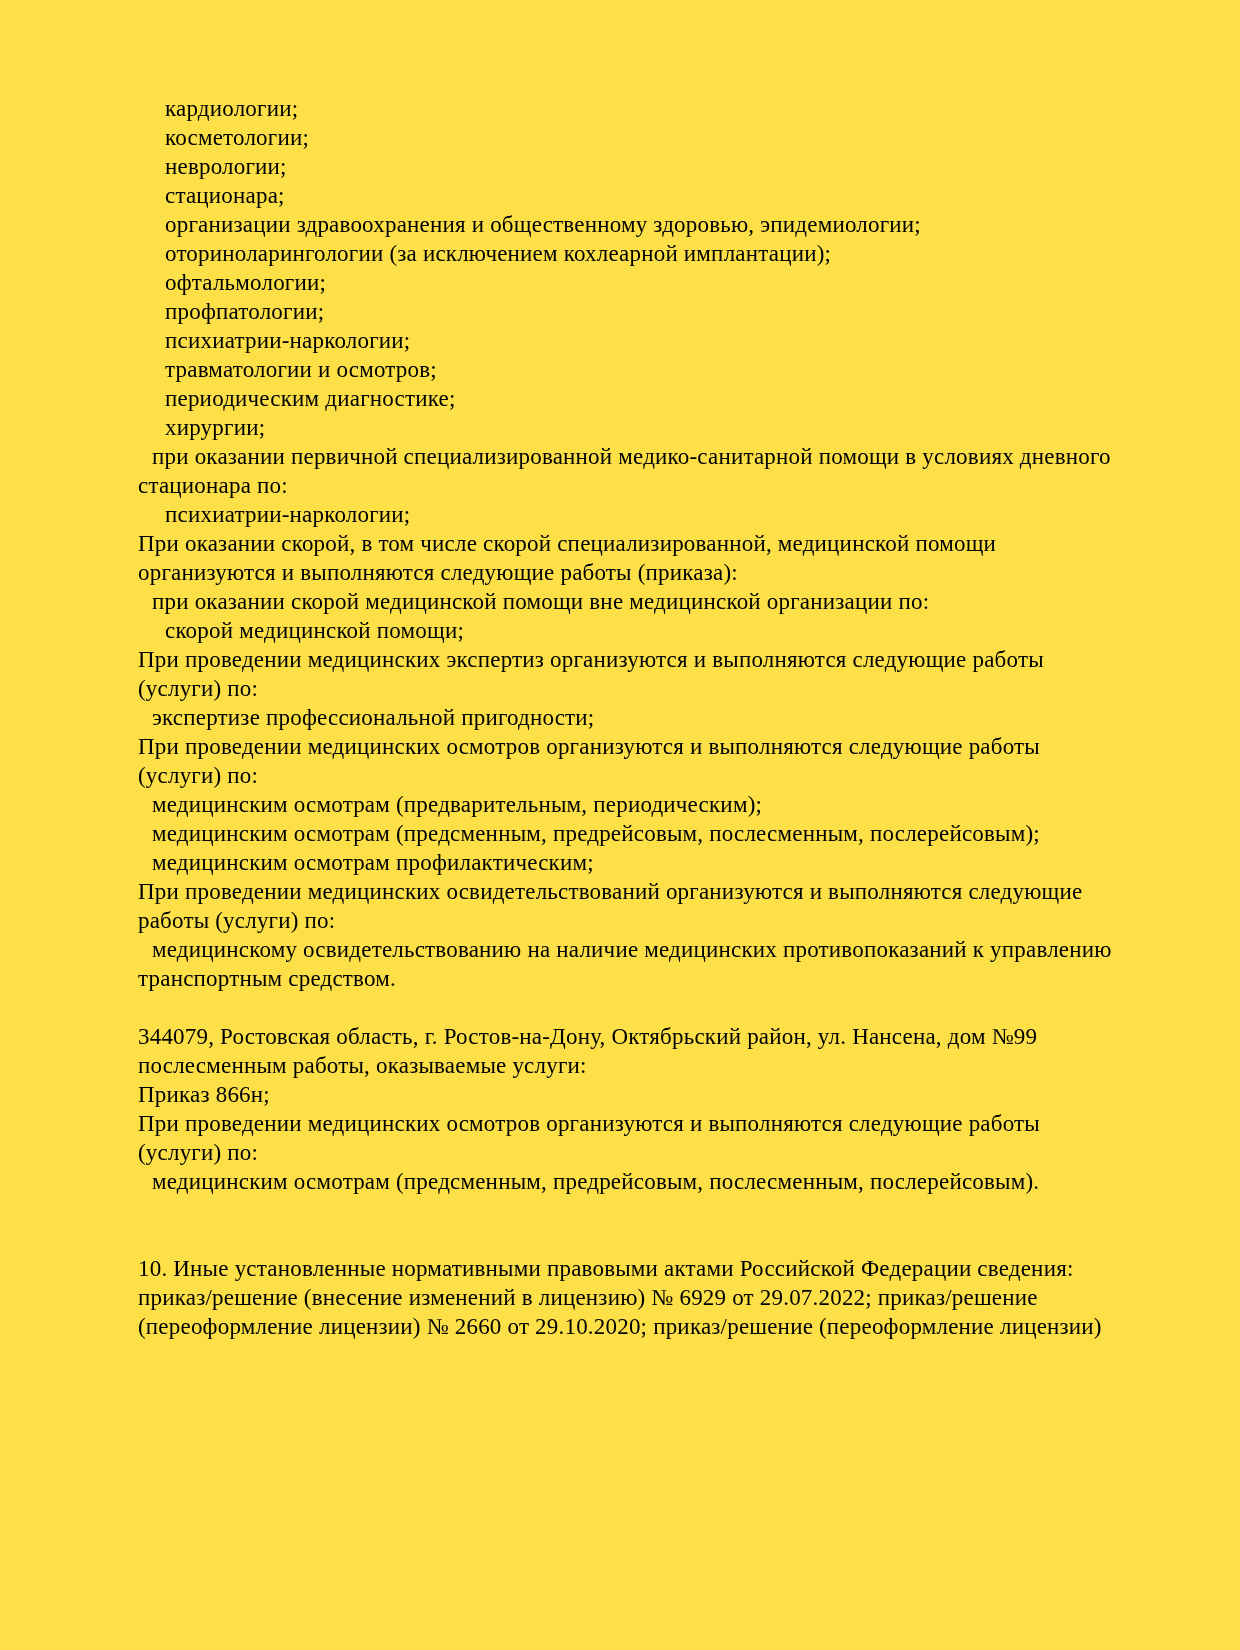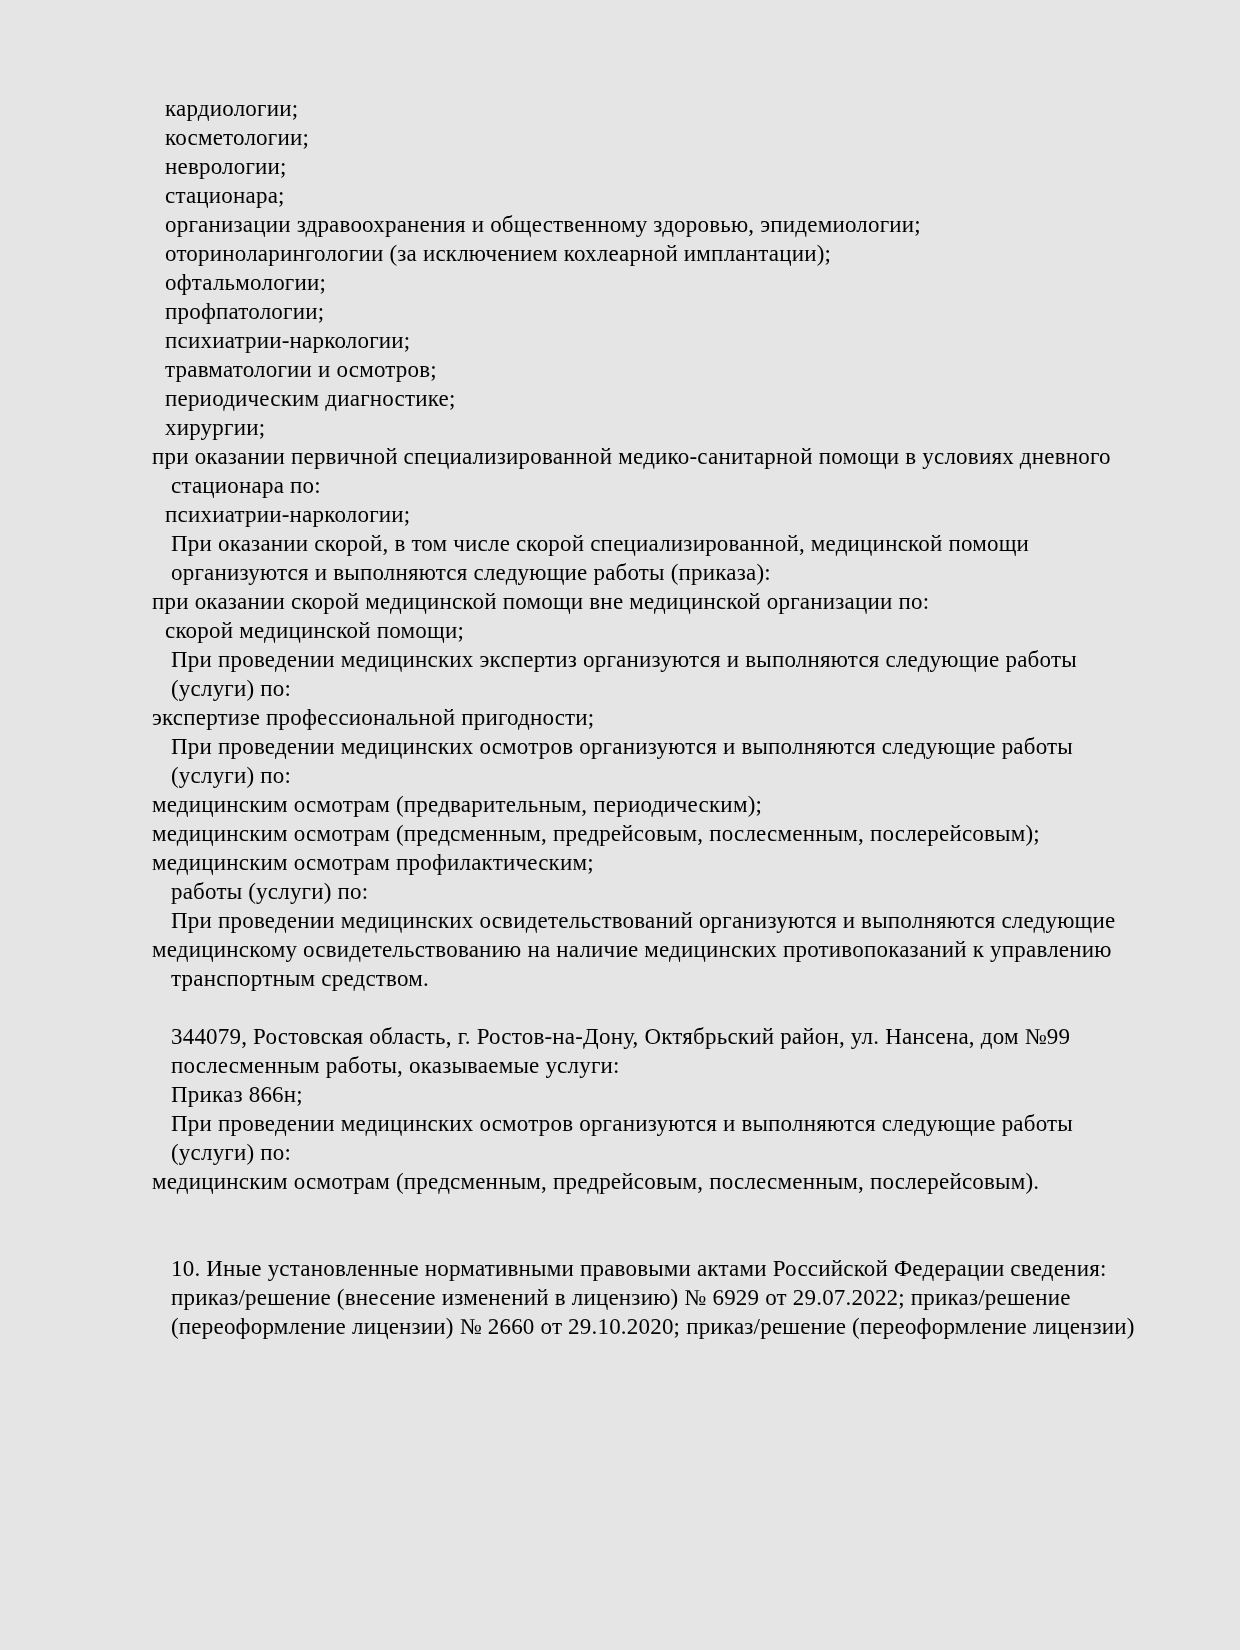--- a/index.html
+++ b/index.html
@@ -4,39 +4,39 @@
 <style>
   html, body {
     margin: 0;
     padding: 0;
     background: #ffffff;
   }
   .page {
     position: relative;
     width: 1240px;
     height: 1650px;
-    background: #e5e5e5;
+    background: #fde047;
     overflow: hidden;
     font-family: "Liberation Serif", serif;
   }
   .doc-body {
     position: absolute;
     left: 138px;
     top: 94px;
     width: 995px;
     color: #000000;
     font-size: 23px;
     line-height: 29px;
     letter-spacing: 0.2px;
   }
   .line {
     white-space: pre;
     min-height: 29px;
   }
-  .indent-0 { padding-left: 0; margin-left: 33px; }
+  .indent-0 { padding-left: 0; }
   .indent-1 { padding-left: 14px; }
   .indent-2 { padding-left: 27px; }
 </style>
 </head>
 <body>
 
 <div class="page">
   <div class="doc-body">
       <div class="line indent-2">кардиологии;</div>
       <div class="line indent-2">косметологии;</div>
@@ -58,22 +58,22 @@
       <div class="line indent-1">при оказании скорой медицинской помощи вне медицинской организации по:</div>
       <div class="line indent-2">скорой медицинской помощи;</div>
       <div class="line indent-0">При проведении медицинских экспертиз организуются и выполняются следующие работы</div>
       <div class="line indent-0">(услуги) по:</div>
       <div class="line indent-1">экспертизе профессиональной пригодности;</div>
       <div class="line indent-0">При проведении медицинских осмотров организуются и выполняются следующие работы</div>
       <div class="line indent-0">(услуги) по:</div>
       <div class="line indent-1">медицинским осмотрам (предварительным, периодическим);</div>
       <div class="line indent-1">медицинским осмотрам (предсменным, предрейсовым, послесменным, послерейсовым);</div>
       <div class="line indent-1">медицинским осмотрам профилактическим;</div>
+      <div class="line indent-0">При проведении медицинских освидетельствований организуются и выполняются следующие</div>
       <div class="line indent-0">работы (услуги) по:</div>
-      <div class="line indent-0">При проведении медицинских освидетельствований организуются и выполняются следующие</div>
       <div class="line indent-1">медицинскому освидетельствованию на наличие медицинских противопоказаний к управлению</div>
       <div class="line indent-0">транспортным средством.</div>
       <div class="line indent-0">&nbsp;</div>
       <div class="line indent-0">344079, Ростовская область, г. Ростов-на-Дону, Октябрьский район, ул. Нансена, дом №99</div>
       <div class="line indent-0">послесменным работы, оказываемые услуги:</div>
       <div class="line indent-0">Приказ 866н;</div>
       <div class="line indent-0">При проведении медицинских осмотров организуются и выполняются следующие работы</div>
       <div class="line indent-0">(услуги) по:</div>
       <div class="line indent-1">медицинским осмотрам (предсменным, предрейсовым, послесменным, послерейсовым).</div>
       <div class="line indent-0">&nbsp;</div>

